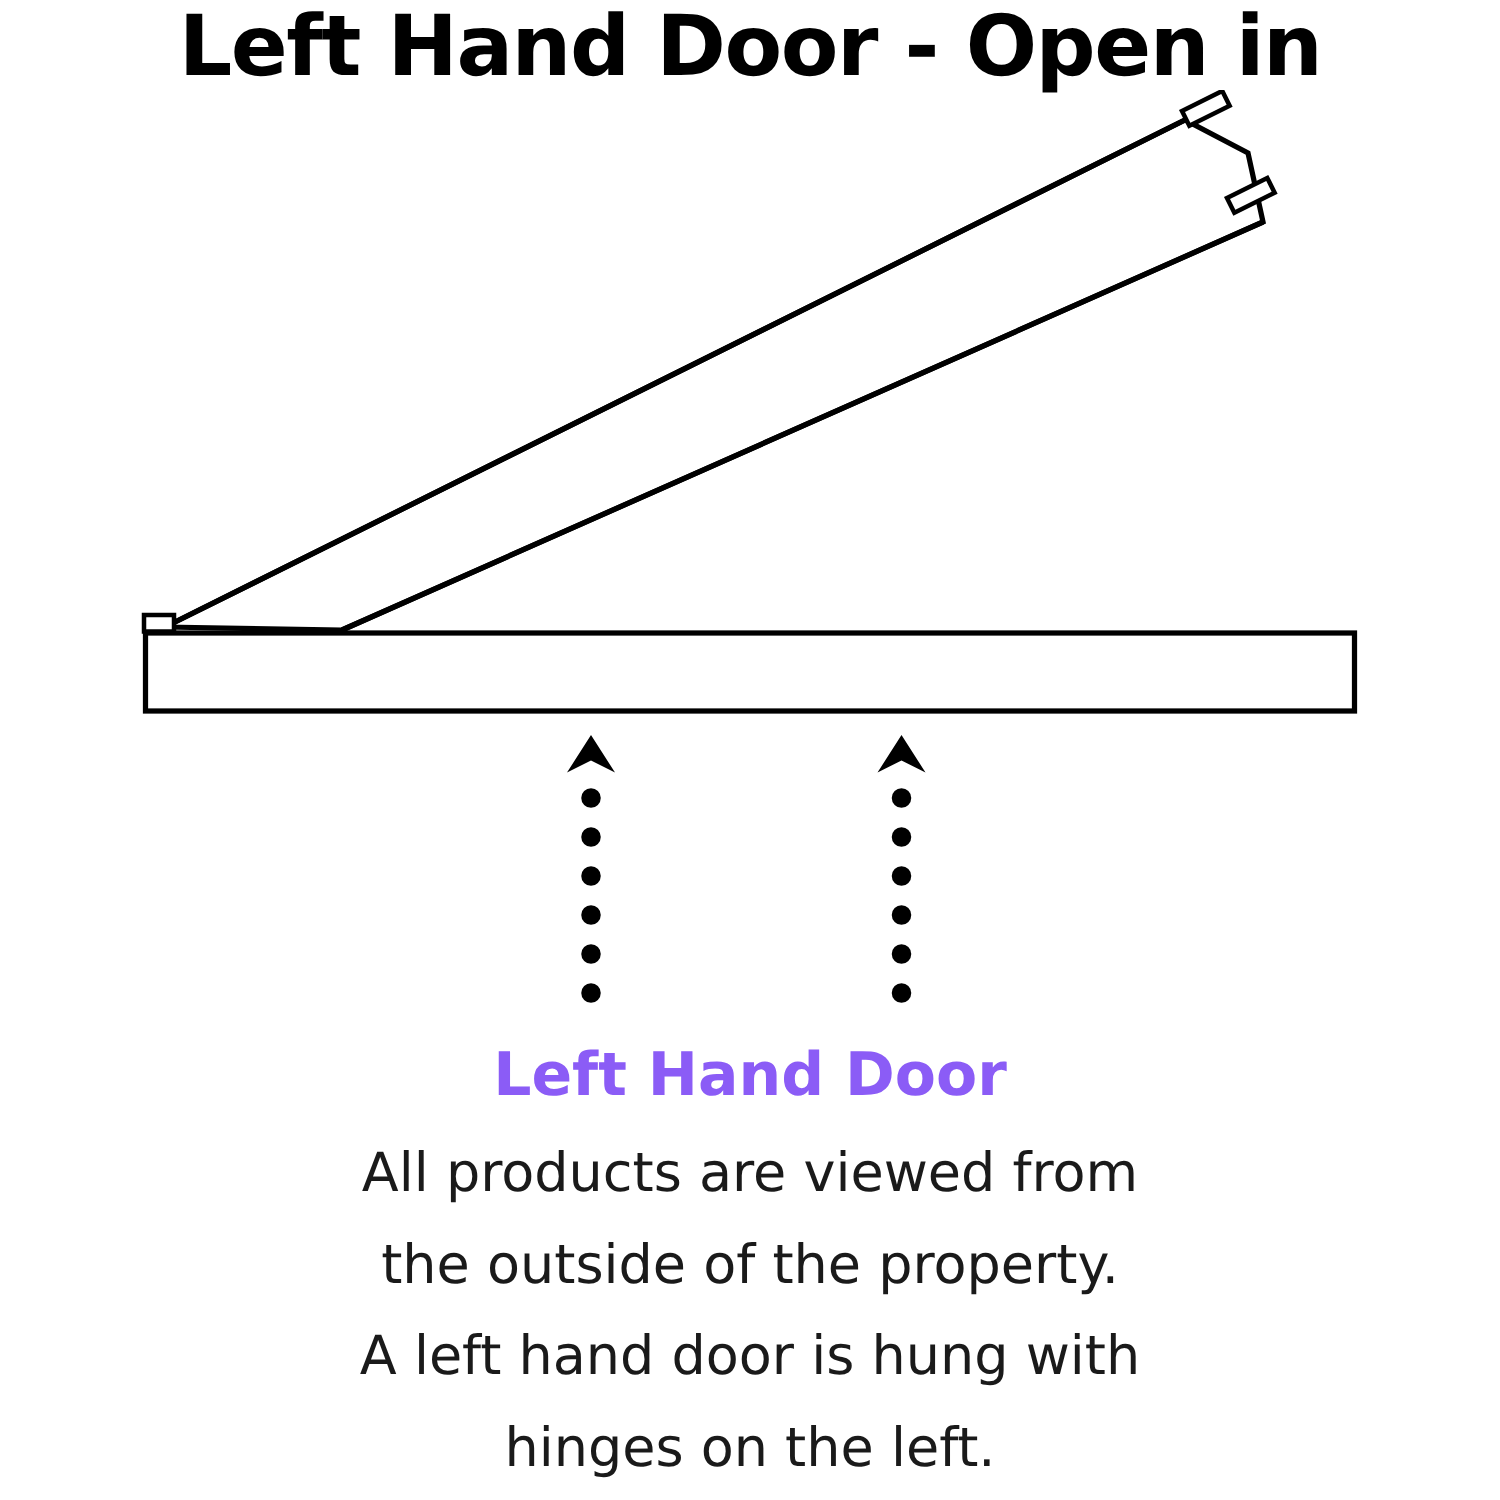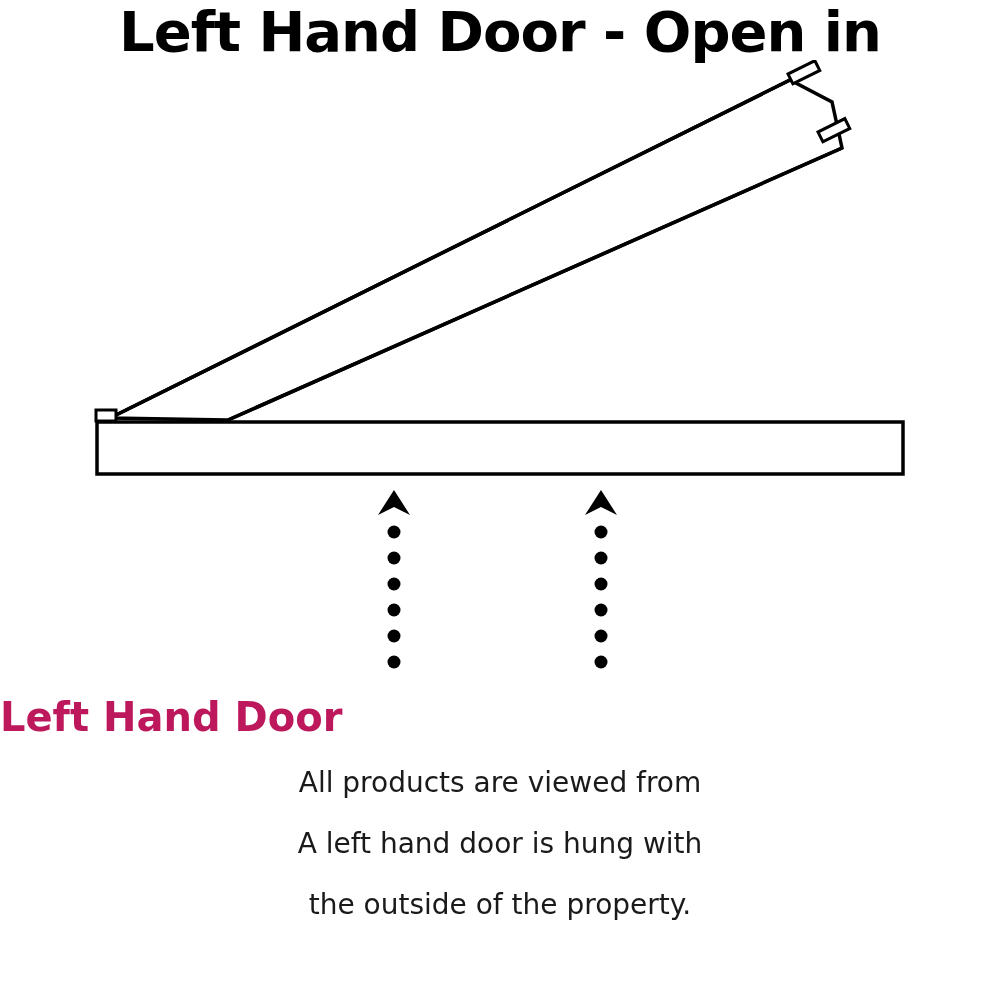--- a/index.html
+++ b/index.html
@@ -39,32 +39,33 @@
     left: 0;
     top: 60px;
     width: 1000px;
     height: 630px;
   }
   .caption-bold {
     position: absolute;
     left: 0;
     top: 692px;
     width: 1000px;
+    text-align: center;
     font-weight: bold;
     font-size: 40px;
     line-height: 50px;
-    color: #be185d;
+    color: #8b5cf6;
   }
   .caption-body {
     position: absolute;
     left: 0;
     top: 752px;
     width: 1000px;
     text-align: center;
-    font-size: 28px;
+    font-size: 36px;
     line-height: 61px;
     font-weight: normal;
     color: #1a1a1a;
   }
   .caption-body .ln {
     display: block;
     white-space: nowrap;
   }
 </style>
 </head>
@@ -121,17 +122,18 @@
         </g>
       </g>
 
     </svg>
   </div>
 
   <div class="caption-bold">Left Hand Door</div>
 
   <div class="caption-body">
     <span class="ln">All products are viewed from</span>
+    <span class="ln">the outside of the property.</span>
     <span class="ln">A left hand door is hung with</span>
-    <span class="ln">the outside of the property.</span>
+    <span class="ln">hinges on the left.</span>
   </div>
 
 </div>
 
 </body></html>

